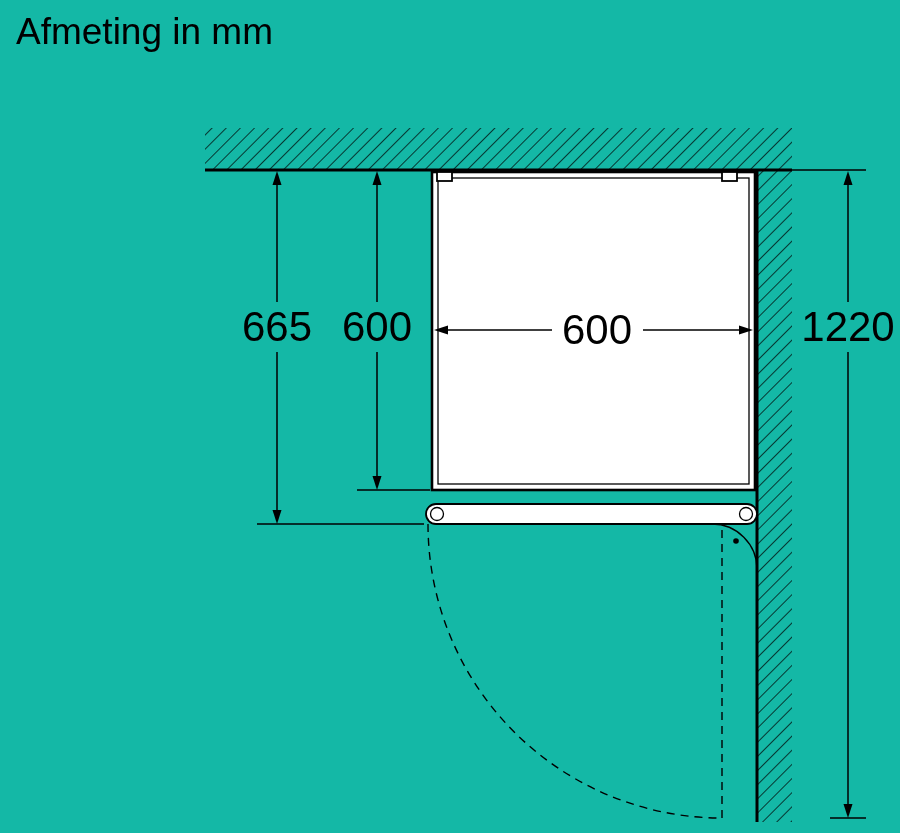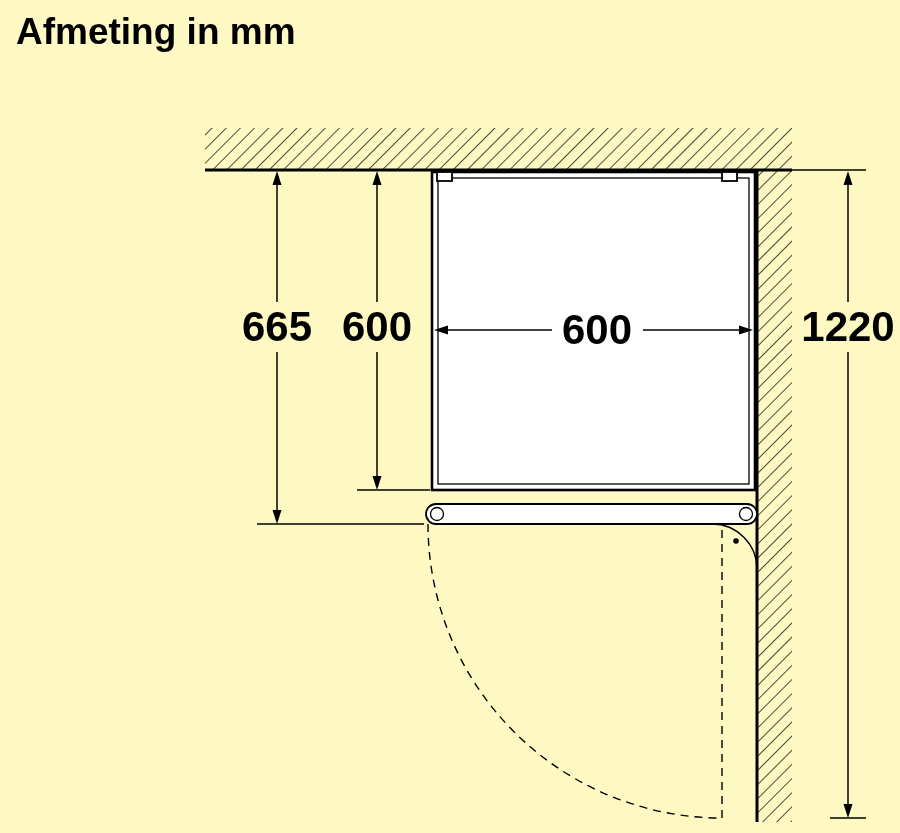--- a/index.html
+++ b/index.html
@@ -7,23 +7,22 @@
     padding: 0;
     background: #ffffff;
     width: 900px;
     height: 833px;
     font-family: "Liberation Sans", sans-serif;
   }
   .stage {
     position: relative;
     width: 900px;
     height: 833px;
-    background: #fef9c3;
+    background: #14b8a6;
     overflow: hidden;
-    font-weight: bold;
   }
   svg { display: block; }
   .wall  { stroke: #000; stroke-width: 3;   fill: none; }
   .thick { stroke: #000; stroke-width: 2.6; }
   .med   { stroke: #000; stroke-width: 1.8; }
   .thin  { stroke: #000; stroke-width: 1.3; fill: none; }
   .dim   { stroke: #000; stroke-width: 1.5; }
   .ext   { stroke: #000; stroke-width: 1.3; }
   .dash  { stroke: #000; stroke-width: 1.4; fill: none; stroke-dasharray: 8 6; }
   .arrow { fill: #000; stroke: none; }

